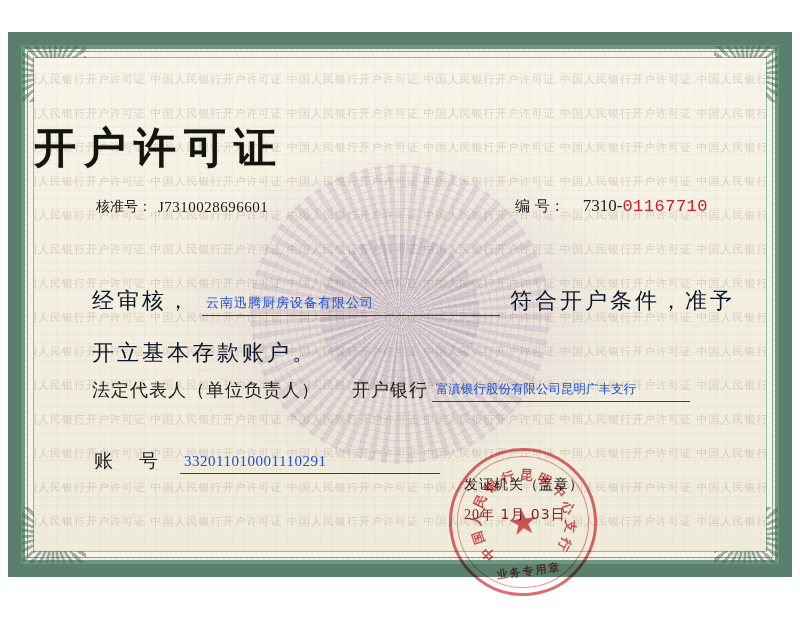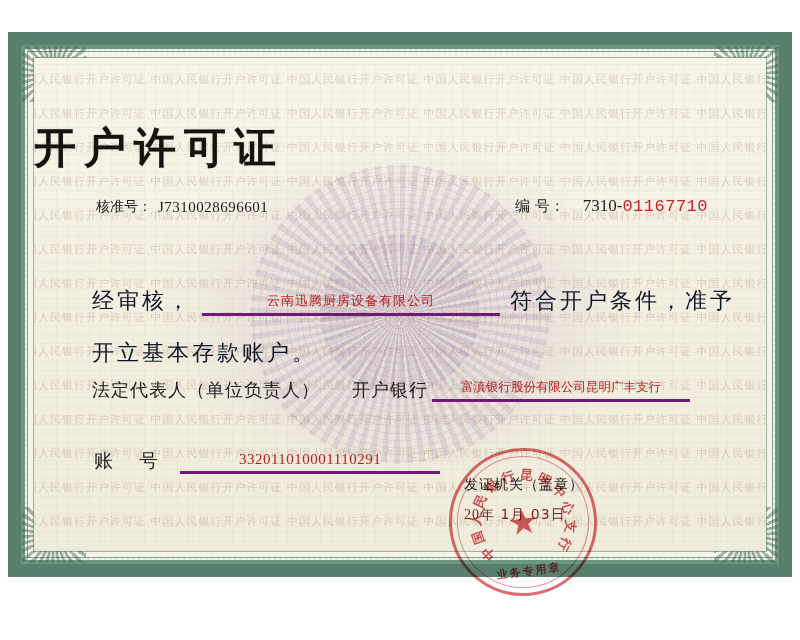--- a/index.html
+++ b/index.html
@@ -200,26 +200,25 @@
 
   .big {
     font-size: 22px;
     letter-spacing: 3px;
     color: #0f172a;
     margin-top: 28px;
   }
   .fill {
     position: relative;
     display: inline-block;
-    border-bottom: 3px solid #701a75;
-    text-align: center;
+    border-bottom: 1px solid #701a75;
     font-size: 13px;
     letter-spacing: 1px;
     padding: 0 4px 3px 4px;
-    color: #b91c1c;
+    color: #1d4ed8;
     font-family: "DejaVu Sans", sans-serif;
     vertical-align: bottom;
   }
   .fill.company { width: 290px; margin: 0 10px; }
 
   .rep-row { left: 58px; top: 320px; }
   .rep-label { font-size: 18px; letter-spacing: 1px; }
   .fill.rep { width: 128px; margin-left: 6px; font-size: 13px; }
   .bank-label { font-size: 18px; letter-spacing: 1px; margin-left: 32px; }
   .fill.bank { width: 250px; margin-left: 4px; font-size: 12.5px; letter-spacing: 0; }

